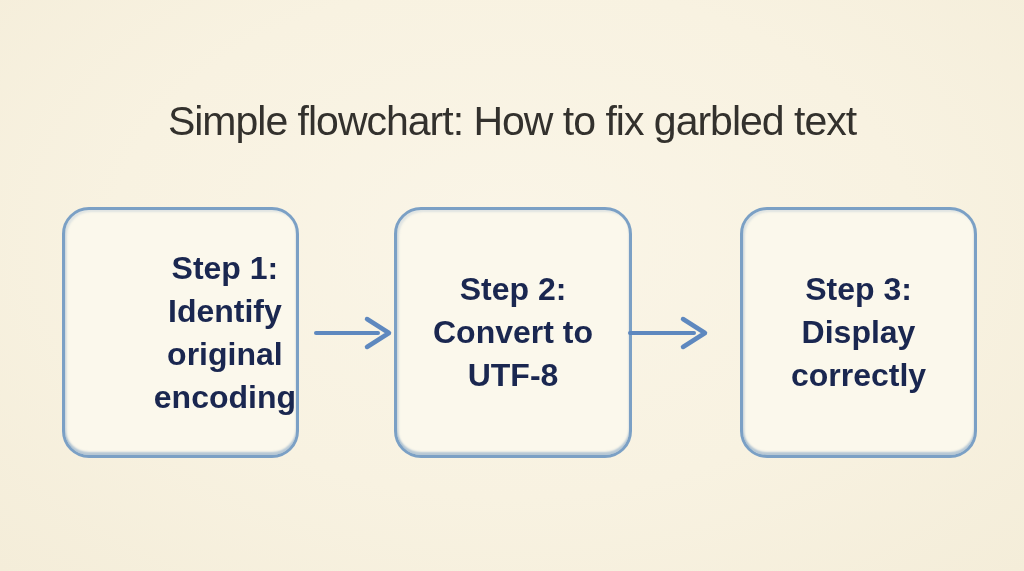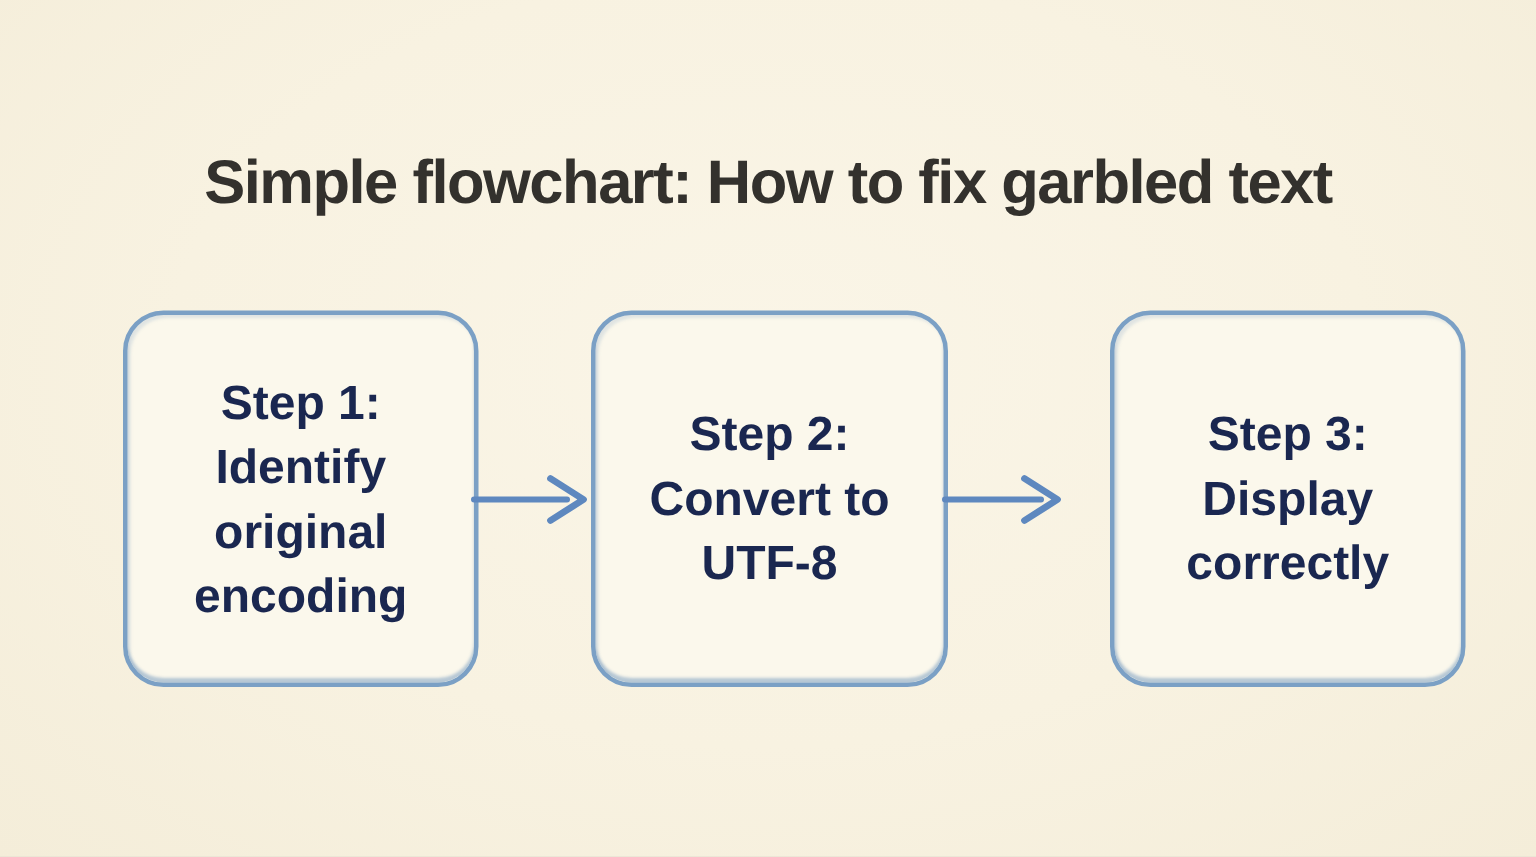--- a/index.html
+++ b/index.html
@@ -16,40 +16,40 @@
     background: radial-gradient(ellipse at 50% 42%, #faf5e7 0%, #f8f2e1 55%, #f4edd9 100%);
   }
   .page-title {
     position: absolute;
     left: 0;
     top: 98px;
     width: 1024px;
     margin: 0;
     text-align: center;
     font-size: 41px;
-    font-weight: 700;
+    font-weight: 400;
     letter-spacing: -1px;
     color: #33312d;
   }
   .step-box {
     position: absolute;
     top: 207px;
     width: 237px;
     height: 251px;
     box-sizing: border-box;
     background: #fbf8ec;
     border: 3px solid #7ba0c5;
     border-radius: 27px;
     box-shadow: inset 0 -3px 2px rgba(98, 140, 184, 0.45),
                 inset 2px 2px 2px rgba(143, 173, 201, 0.25);
     display: flex;
     align-items: center;
     justify-content: center;
   }
-  .step-box.b1 { left: 82px; }
+  .step-box.b1 { left: 62px; justify-content: flex-end; }
   .step-box.b2 { left: 394px; width: 238px; }
   .step-box.b3 { left: 711px; margin-left: 29px; }
   .step-label {
     white-space: pre-line;
     text-align: center;
     font-size: 32px;
     line-height: 43px;
     font-weight: 700;
     color: #1a2750;
   }

